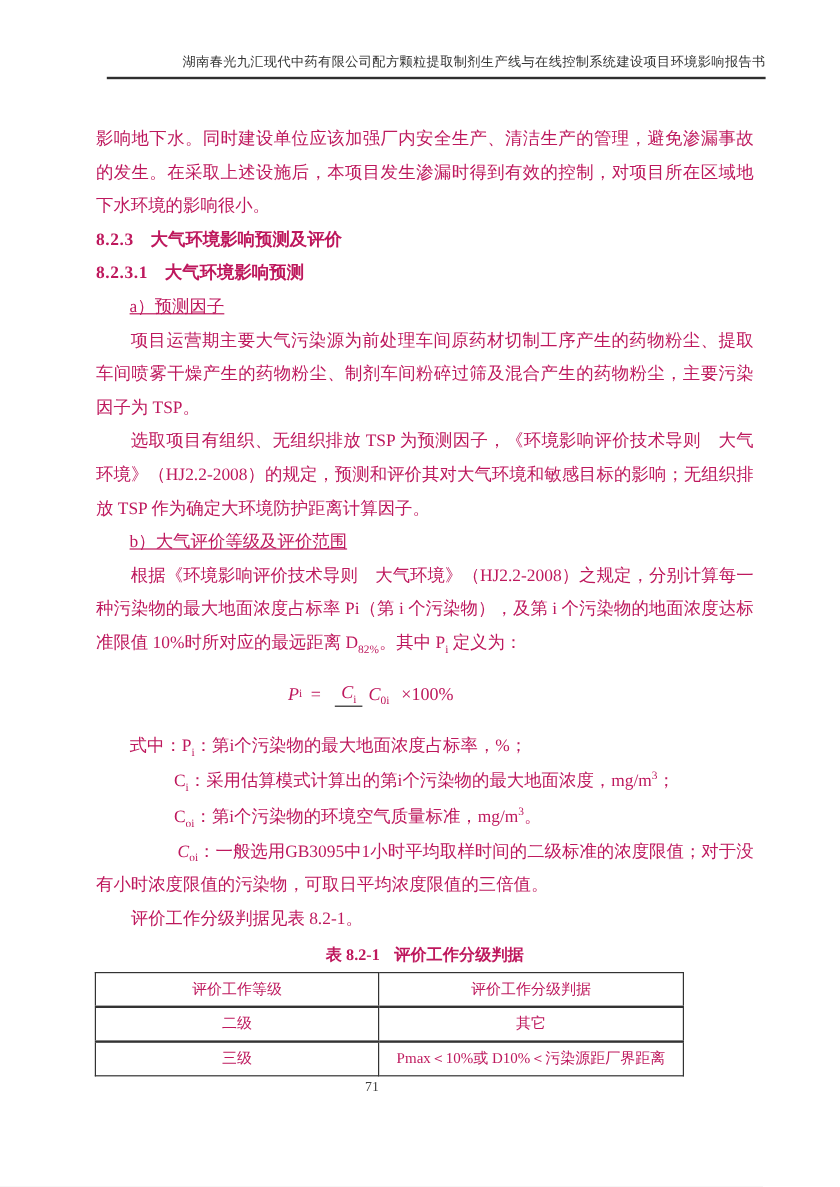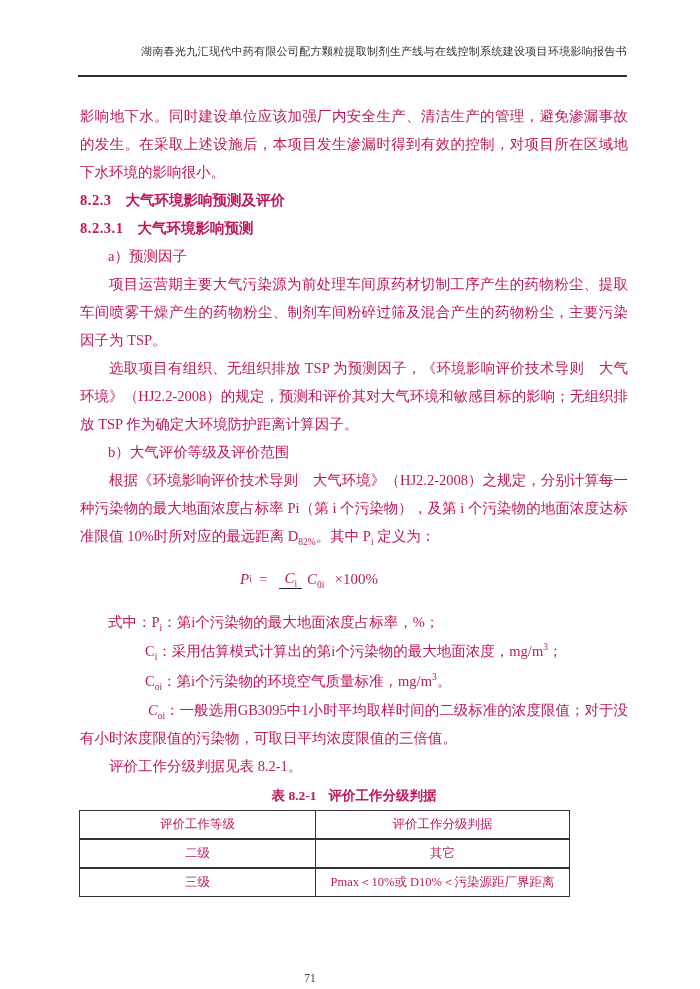--- a/index.html
+++ b/index.html
@@ -8,47 +8,47 @@
     width:700px;height:989px;
     margin:0 auto;
     background:#ffffff;
     font-family:"Liberation Serif","DejaVu Serif",serif;
     color:#262626;
     overflow:hidden;
   }
   
   .header{
     position:absolute;
-    top:44px;left:78px;width:549px;
+    top:44px;left:89px;width:549px;
     text-align:right;
     font-size:11px;
     letter-spacing:.3px;
     color:#333;
-    padding-bottom:16px;
+    padding-bottom:5px;
     border-bottom:2px solid #2f2f2f;
   }
   
   .body{
     position:absolute;
     top:102px;left:80px;width:548px;
     font-size:14.5px;
     line-height:28px;
     text-align:justify;
     color:#be185d;
   }
   p{margin:0;}
   .indent{text-indent:29px;}
   .heading{
     font-weight:bold;
     font-size:14.5px;
     line-height:28px;
     margin:0;
   }
   .heading .h-num{margin-right:14px;letter-spacing:.5px;}
-  .list-item{text-indent:28px;}
+  .list-item{text-indent:28px;text-decoration:underline;}
   
   .formula-row{
     display:flex;
     justify-content:center;
     align-items:center;
     height:54px;
     margin:2px 0 2px 0;
     transform:translateX(-45px);
     font-size:15px;
   }
@@ -93,21 +93,21 @@
     font-size:12.5px;
     height:25px;
     padding:1px 4px;
     line-height:1.3;
   }
   table.judge tr.data-row td{border-top-width:2px;}
   table.judge col.c1{width:236px;}
   
   .footer{
     position:absolute;
-    top:972px;left:0;width:620px;
+    top:900px;left:0;width:620px;
     text-align:center;
     font-size:11.5px;
     color:#3c3c3c;
   }
 </style>
 </head>
 <body>
 
 <div class="page">
 

